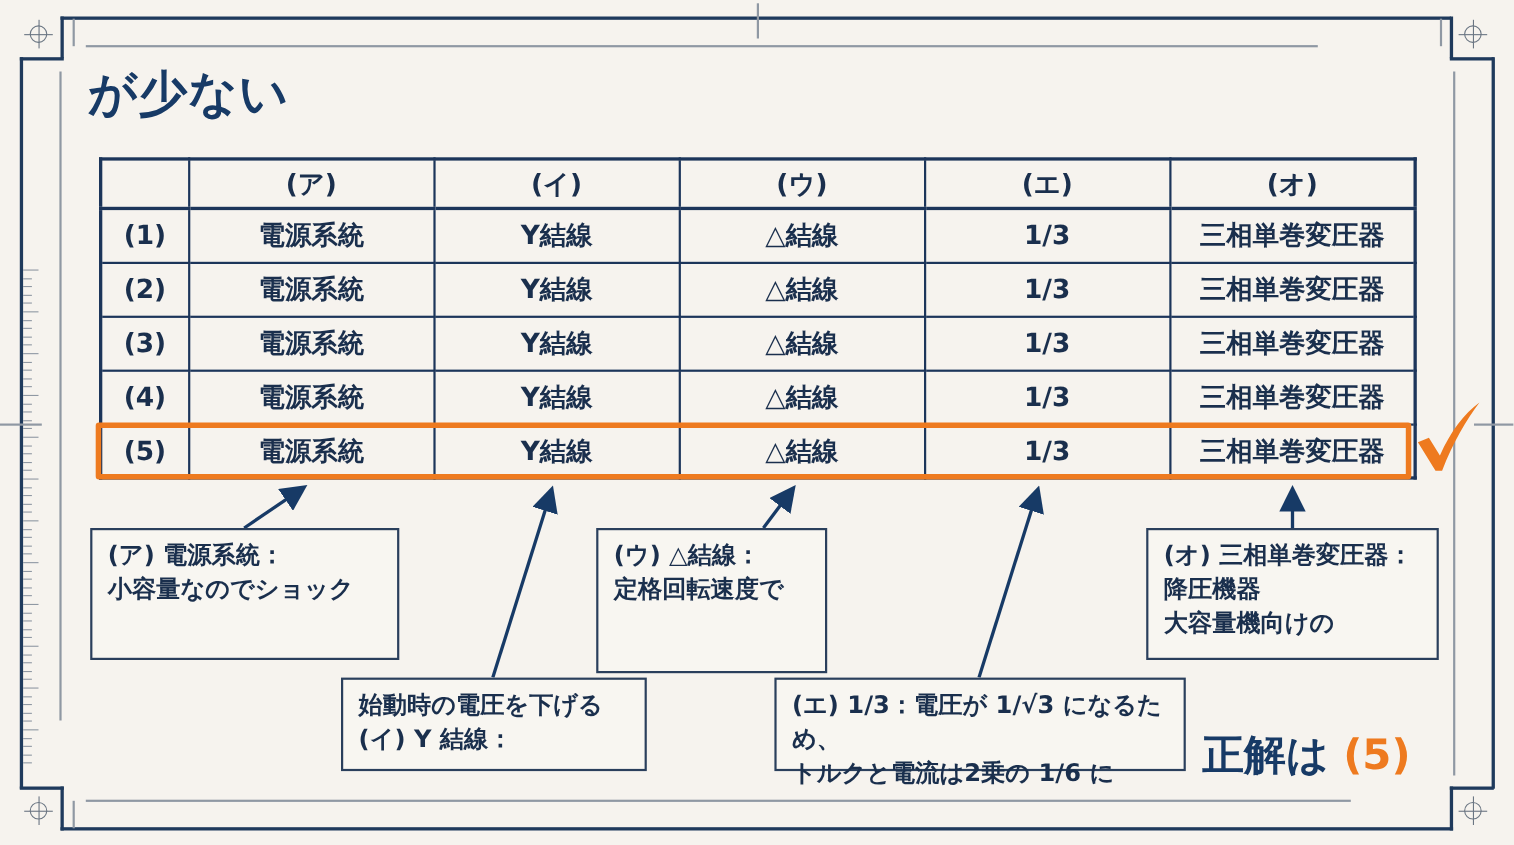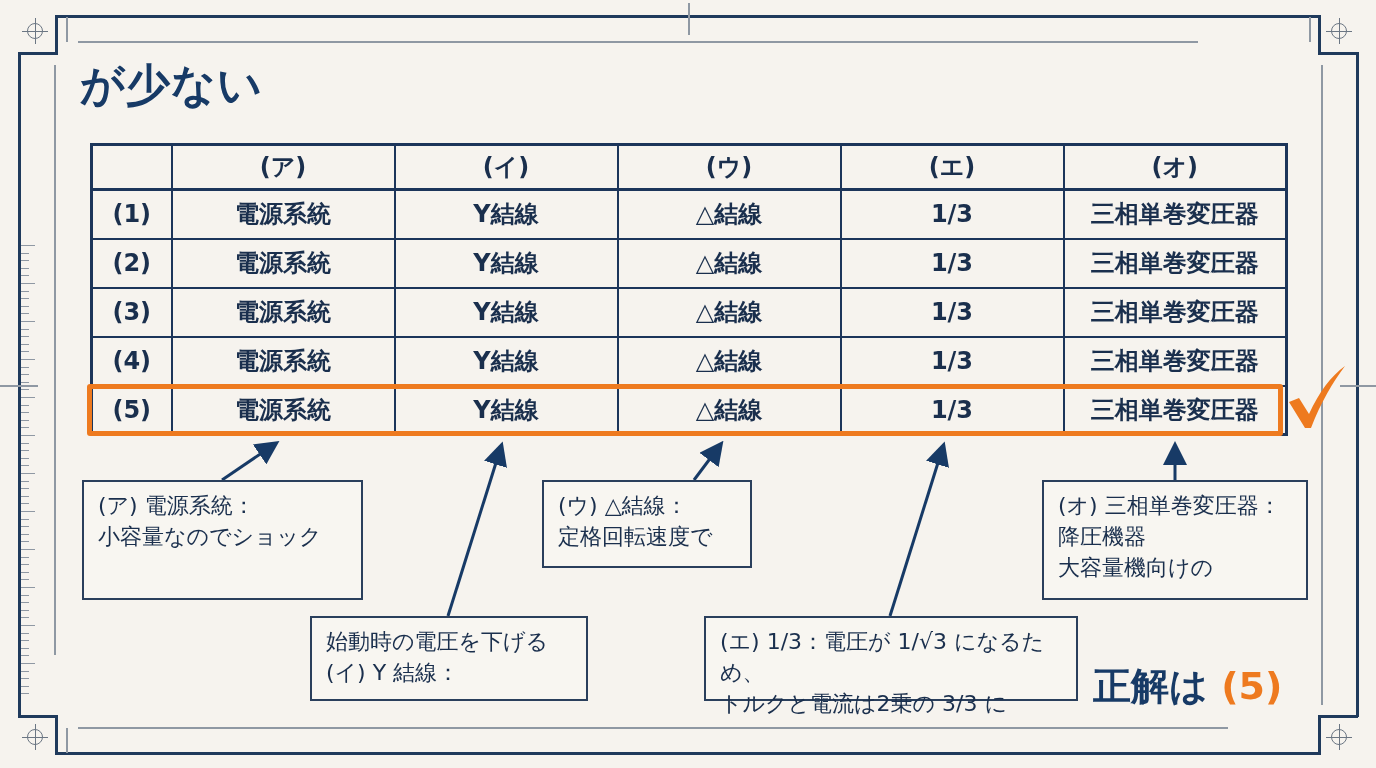--- a/index.html
+++ b/index.html
@@ -42,21 +42,21 @@
   .highlight {
     position: absolute; left: 87px; top: 384px; width: 1196px; height: 52px;
     border: 5px solid #ee7a1f; border-radius: 3px;
     pointer-events: none;
   }
   .check { position: absolute; left: 1285px; top: 362px; }
 
   .note {
     position: absolute; background: #f8f6f1;
     border: 2px solid #2a3f5c;
-    font-size: 22px; font-weight: normal; line-height: 31px; color: #1a2f4d;
+    font-size: 22px; font-weight: bold; line-height: 31px; color: #1a2f4d;
     padding: 8px 14px;
   }
   .answer {
     position: absolute; left: 1093px; top: 661px;
     font-size: 38px; font-weight: bold; color: #173a66;
   }
   .answer .ans-num { color: #ee7a1f; }
   svg.arrows { position: absolute; left: 0; top: 0; }
 </style>
 </head>
@@ -259,28 +259,28 @@
 <div class="note" style="left:82px;top:480px;width:281px;height:120px;">
   <div>(ア) 電源系統：</div>
   <div>小容量なのでショック</div>
 </div>
 
 <div class="note" style="left:310px;top:616px;width:278px;height:85px;">
   <div>始動時の電圧を下げる</div>
   <div>(イ) Y 結線：</div>
 </div>
 
-<div class="note" style="left:542px;top:480px;width:210px;height:88px;">
+<div class="note" style="left:542px;top:480px;width:210px;height:132px;">
   <div>(ウ) △結線：</div>
   <div>定格回転速度で</div>
 </div>
 
 <div class="note" style="left:704px;top:616px;width:374px;height:85px;">
   <div>(エ) 1/3：電圧が 1/√3 になるため、</div>
-  <div>トルクと電流は2乗の 3/3 に</div>
+  <div>トルクと電流は2乗の 1/6 に</div>
 </div>
 
 <div class="note" style="left:1042px;top:480px;width:266px;height:120px;">
   <div>(オ) 三相単巻変圧器：</div>
   <div>降圧機器</div>
   <div>大容量機向けの</div>
 </div>
 
 <div class="answer">
   <span>正解は</span>

